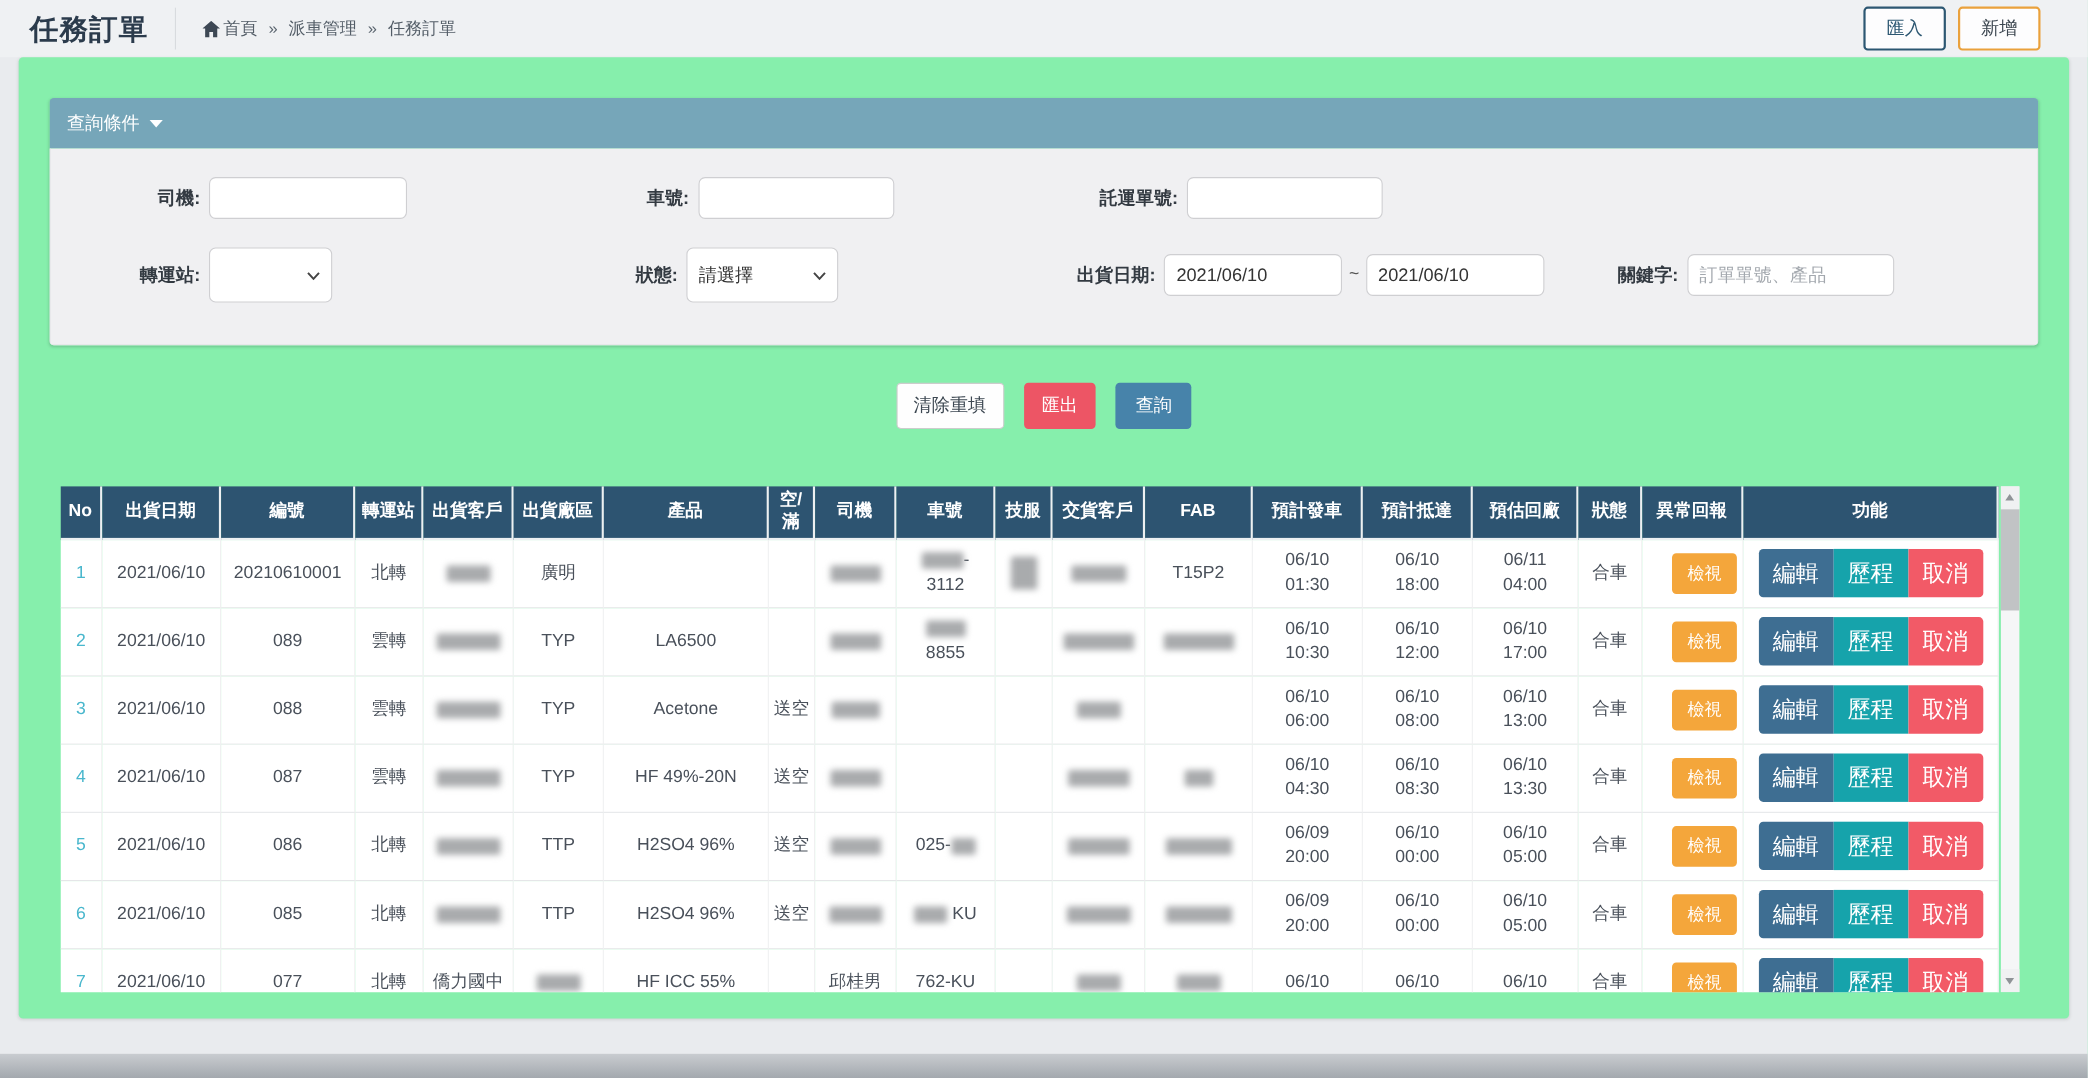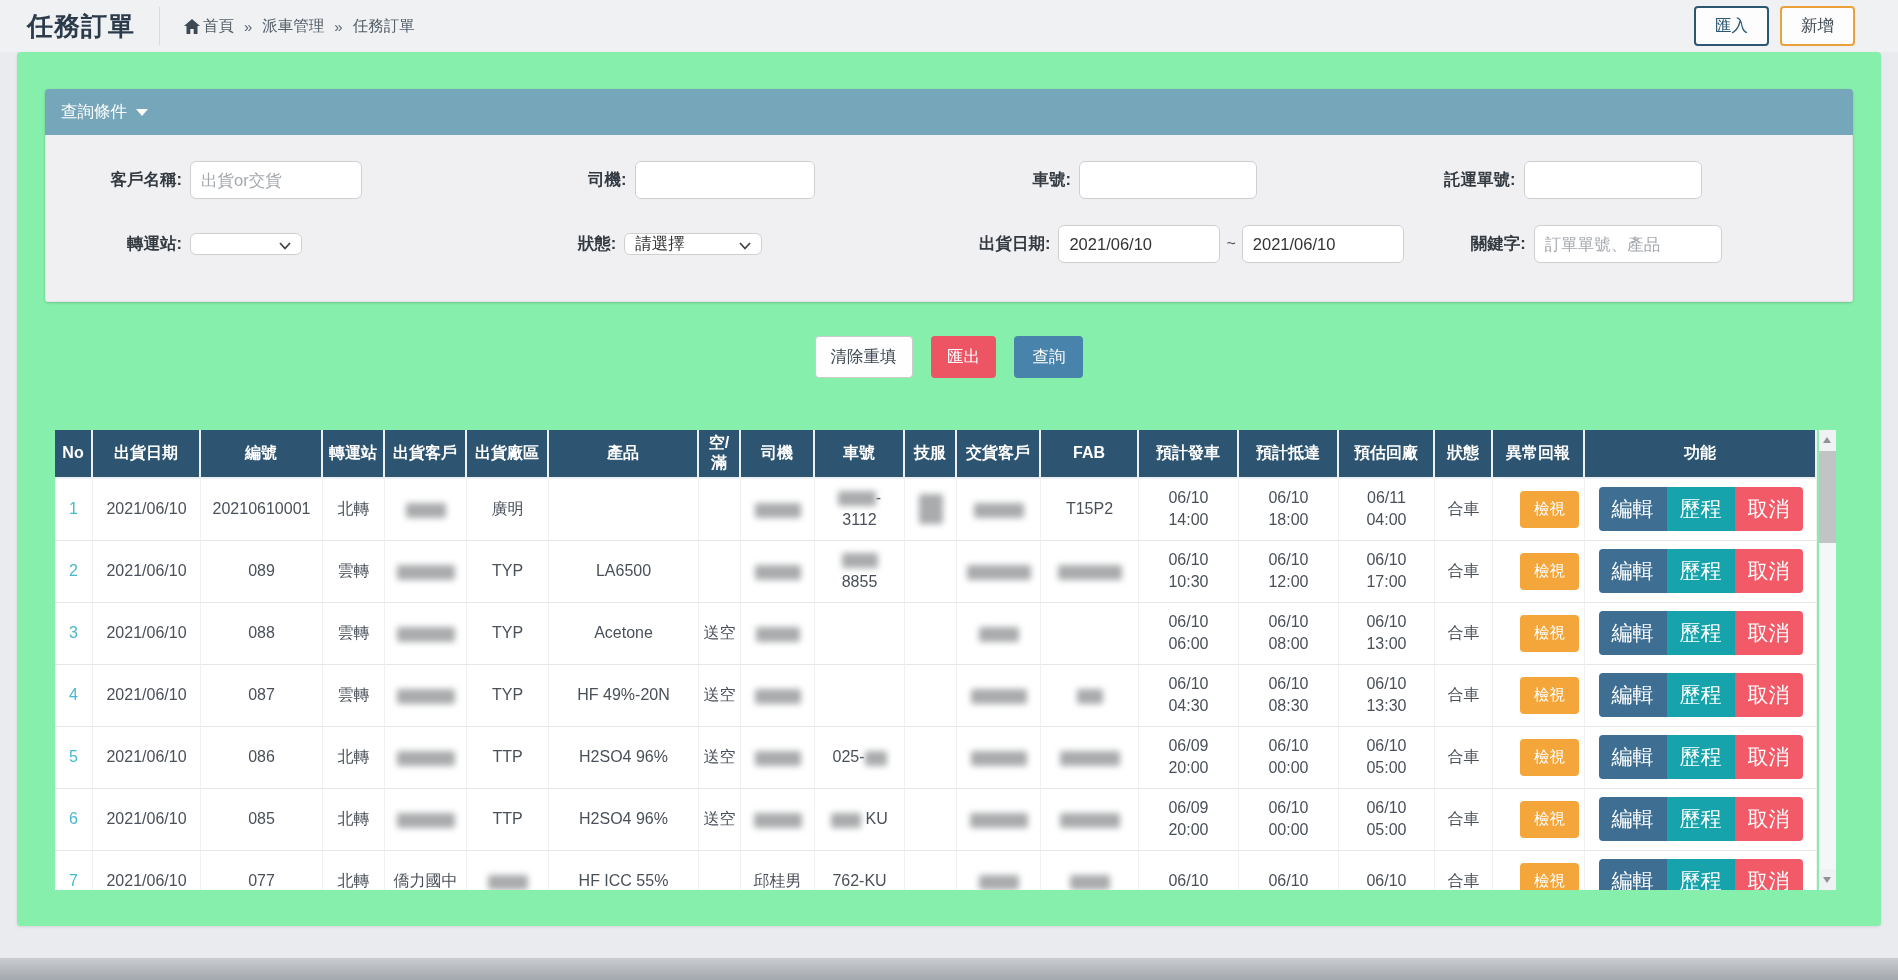--- a/index.html
+++ b/index.html
@@ -76,21 +76,21 @@
   .txt-input {
     height: 38px; border: 1px solid #cfcfd2; border-radius: 6px;
     padding: 0 10px; font-size: 16.5px; color: #333; background: #fff;
     font-family: inherit; width: 172px;
   }
   .txt-input::placeholder { color: #a3a8ae; }
   .txt-input.w-date { width: 162px; }
   .txt-input.w-keyword { width: 188px; }
   .date-sep { margin: 0 6px; color: #555; font-size: 16px; }
   .select-box {
-    height: 22px; border: 1px solid #cfcfd2; border-radius: 6px; background: #fff;
+    height: 50px; border: 1px solid #cfcfd2; border-radius: 6px; background: #fff;
     display: inline-flex; align-items: center; justify-content: space-between;
     padding: 0 10px; font-size: 16.5px; color: #333; cursor: pointer;
   }
   .select-box.w-transfer { width: 112px; }
   .select-box.w-status { width: 138px; }
 
   
   .actions-row { margin-top: 34px; text-align: center; }
   .btn-reset {
     background: #fefefe; border: 1px solid #cccccc; color: #3d4852;
@@ -198,24 +198,20 @@
 
 <div class="card">
 
   <div class="query-panel">
     <div class="query-header">
       <span>查詢條件</span>
       <span class="caret-down"></span>
     </div>
     <div class="query-body">
       <div class="form-row">
-        <div class="form-group">
-          <span class="form-label">客戶名稱:</span>
-          <input class="txt-input" type="text" placeholder="出貨or交貨" style="">
-        </div>
         <div class="form-group">
           <span class="form-label">司機:</span>
           <input class="txt-input" type="text" style="width: 180px;">
         </div>
         <div class="form-group">
           <span class="form-label">車號:</span>
           <input class="txt-input" type="text" style="width: 178px;">
         </div>
         <div class="form-group">
           <span class="form-label">託運單號:</span>
@@ -319,21 +315,21 @@
             <td><span>北轉</span></td>
             <td><span class="blur-chip" style="width: 40px;"></span></td>
             <td><span>廣明</span></td>
             <td></td>
             <td></td>
             <td><span class="blur-chip" style="width: 46px;"></span></td>
             <td><span class="blur-chip" style="width: 38px;"></span><span>-</span><br><span>3112</span></td>
             <td><span class="blur-chip" style="width: 24px; height: 30px;"></span></td>
             <td><span class="blur-chip" style="width: 50px;"></span></td>
             <td><span>T15P2</span></td>
-            <td><span>06/10</span><br><span>14:00</span></td>
+            <td><span>06/10</span><br><span>01:30</span></td>
             <td><span>06/10</span><br><span>18:00</span></td>
             <td><span>06/11</span><br><span>04:00</span></td>
             <td><span>合車</span></td>
             <td><button class="btn-view">檢視</button></td>
             <td><span class="btn-group">
                 <button class="btn-edit">編輯</button>
                 <button class="btn-hist">歷程</button>
                 <button class="btn-cancel">取消</button>
               </span></td>
           </tr>

